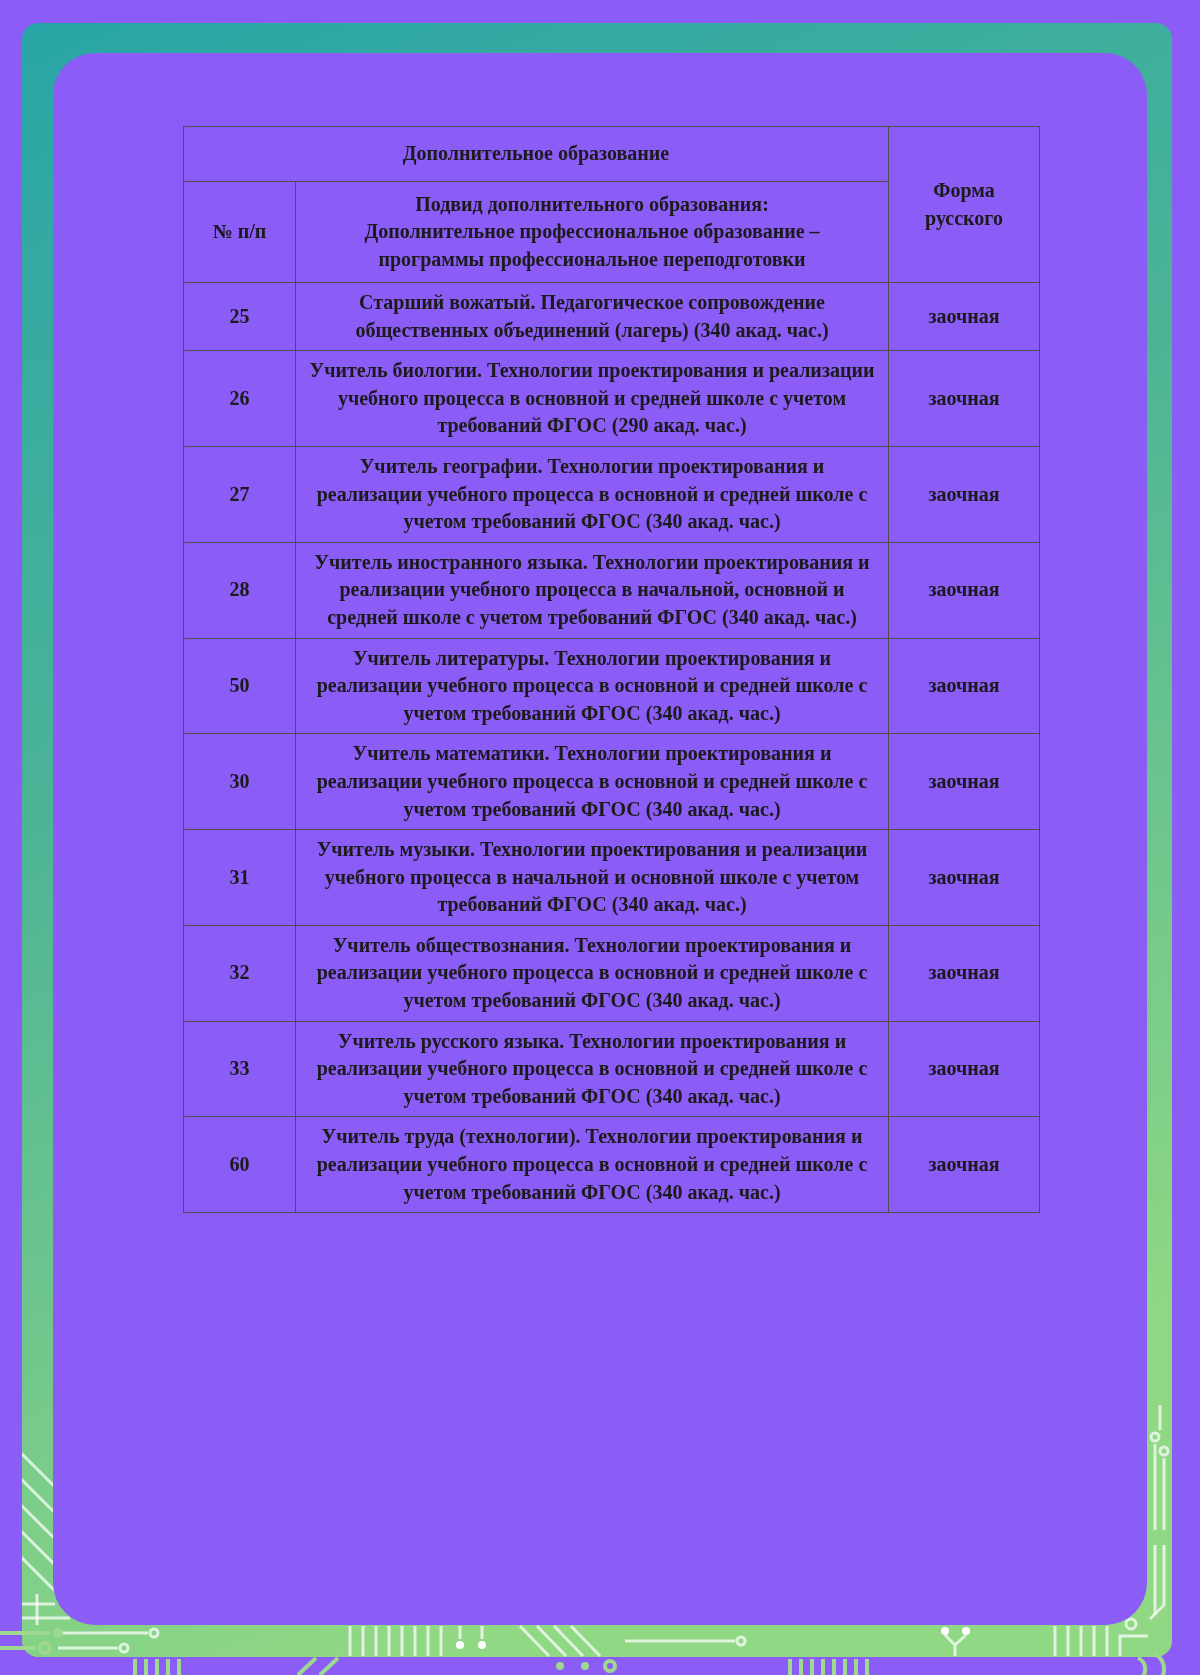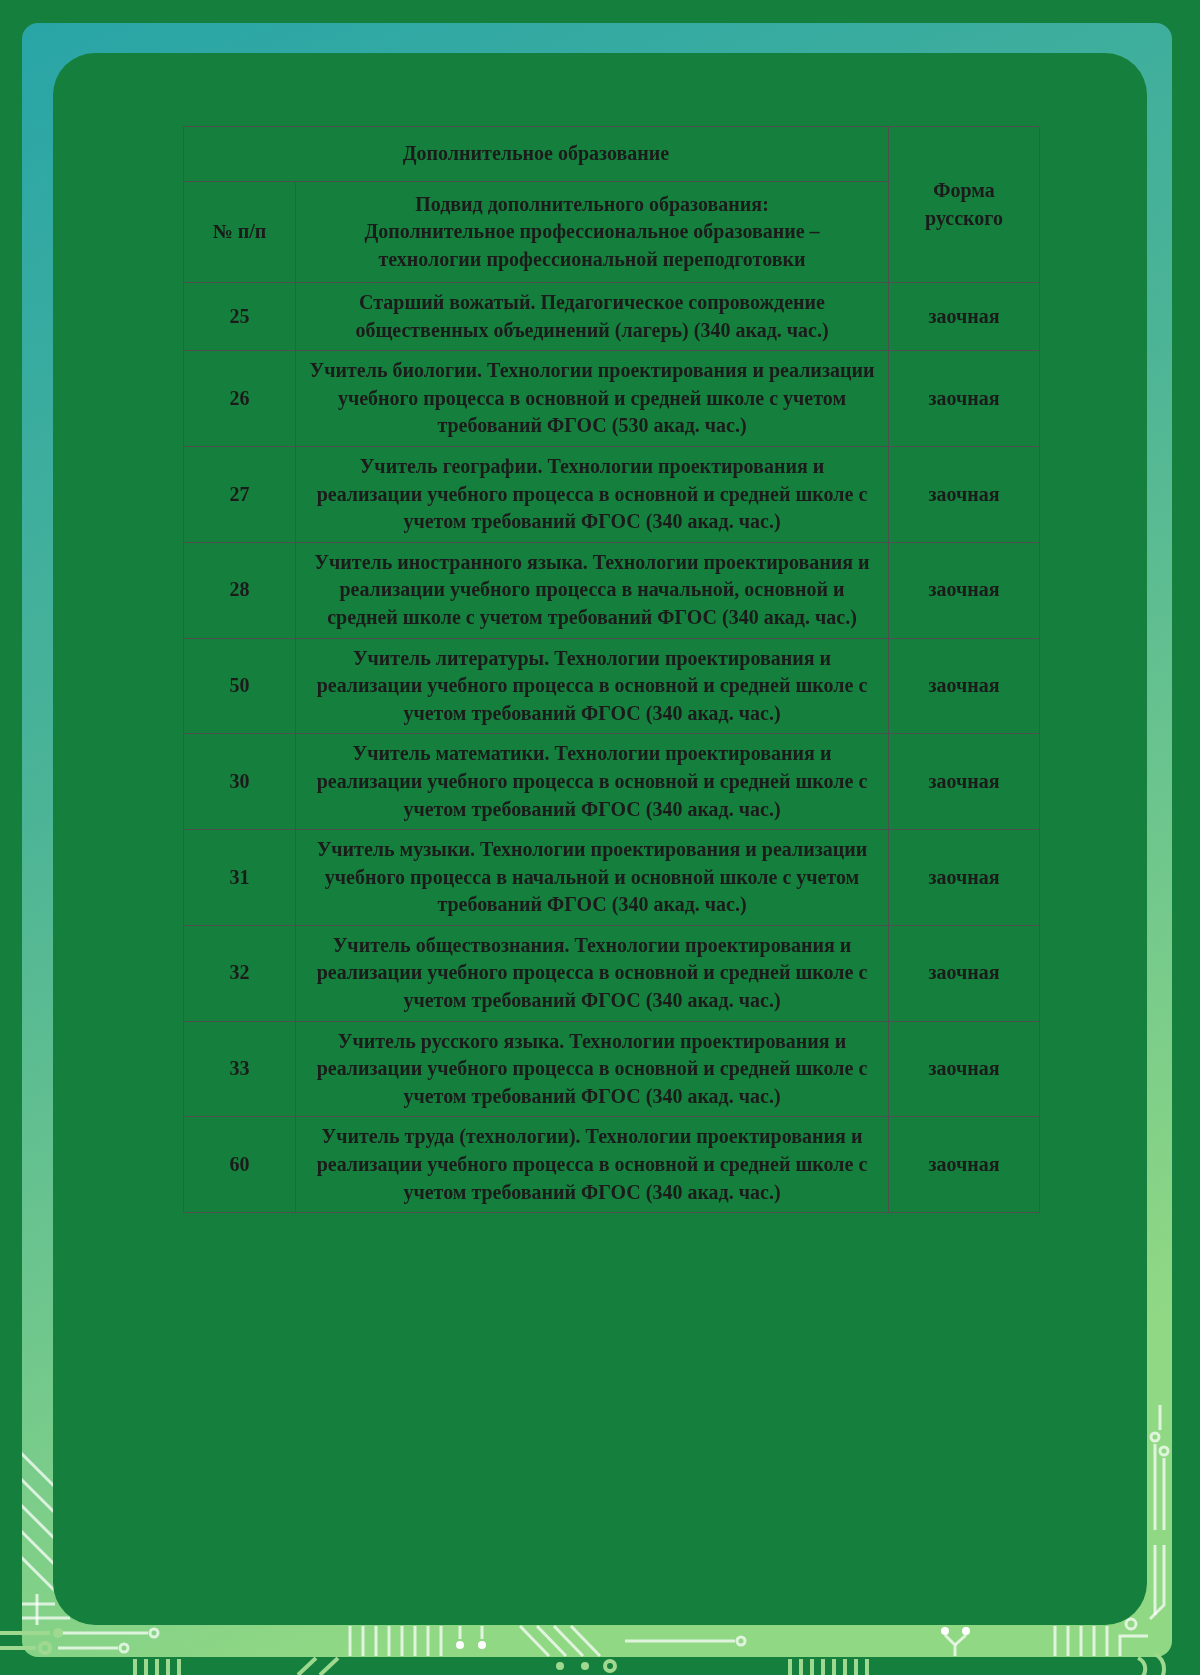--- a/index.html
+++ b/index.html
@@ -10,21 +10,21 @@
   body {
     width: 1200px;
     height: 1675px;
     overflow: hidden;
     font-family: "Liberation Serif", serif;
   }
   .page {
     position: relative;
     width: 1200px;
     height: 1675px;
-    background: #15803d;
+    background: #8b5cf6;
   }
   .frame-svg {
     position: absolute;
     left: 0;
     top: 0;
     width: 1200px;
     height: 1675px;
     display: block;
   }
   table.programs {
@@ -176,32 +176,32 @@
     </colgroup>
     <thead>
       <tr>
         <th colspan="2" class="group-title">Дополнительное образование</th>
         <th rowspan="2">Форма русского</th>
       </tr>
       <tr>
         <th class="subheader">№ п/п</th>
         <th class="subheader preline">Подвид дополнительного образования:
 Дополнительное профессиональное образование –
-технологии профессиональной переподготовки</th>
+программы профессиональное переподготовки</th>
       </tr>
     </thead>
     <tbody id="rows-body">
         <tr>
     <td class="cell-num">25</td>
     <td class="cell-prog">Старший вожатый. Педагогическое сопровождение общественных объединений (лагерь) (340 акад. час.)</td>
     <td class="cell-form">заочная</td>
   </tr>
         <tr>
     <td class="cell-num">26</td>
-    <td class="cell-prog">Учитель биологии. Технологии проектирования и реализации учебного процесса в основной и средней школе с учетом требований ФГОС (530 акад. час.)</td>
+    <td class="cell-prog">Учитель биологии. Технологии проектирования и реализации учебного процесса в основной и средней школе с учетом требований ФГОС (290 акад. час.)</td>
     <td class="cell-form">заочная</td>
   </tr>
         <tr>
     <td class="cell-num">27</td>
     <td class="cell-prog">Учитель географии. Технологии проектирования и реализации учебного процесса в основной и средней школе с учетом требований ФГОС (340 акад. час.)</td>
     <td class="cell-form">заочная</td>
   </tr>
         <tr>
     <td class="cell-num">28</td>
     <td class="cell-prog">Учитель иностранного языка. Технологии проектирования и реализации учебного процесса в начальной, основной и средней школе с учетом требований ФГОС (340 акад. час.)</td>

